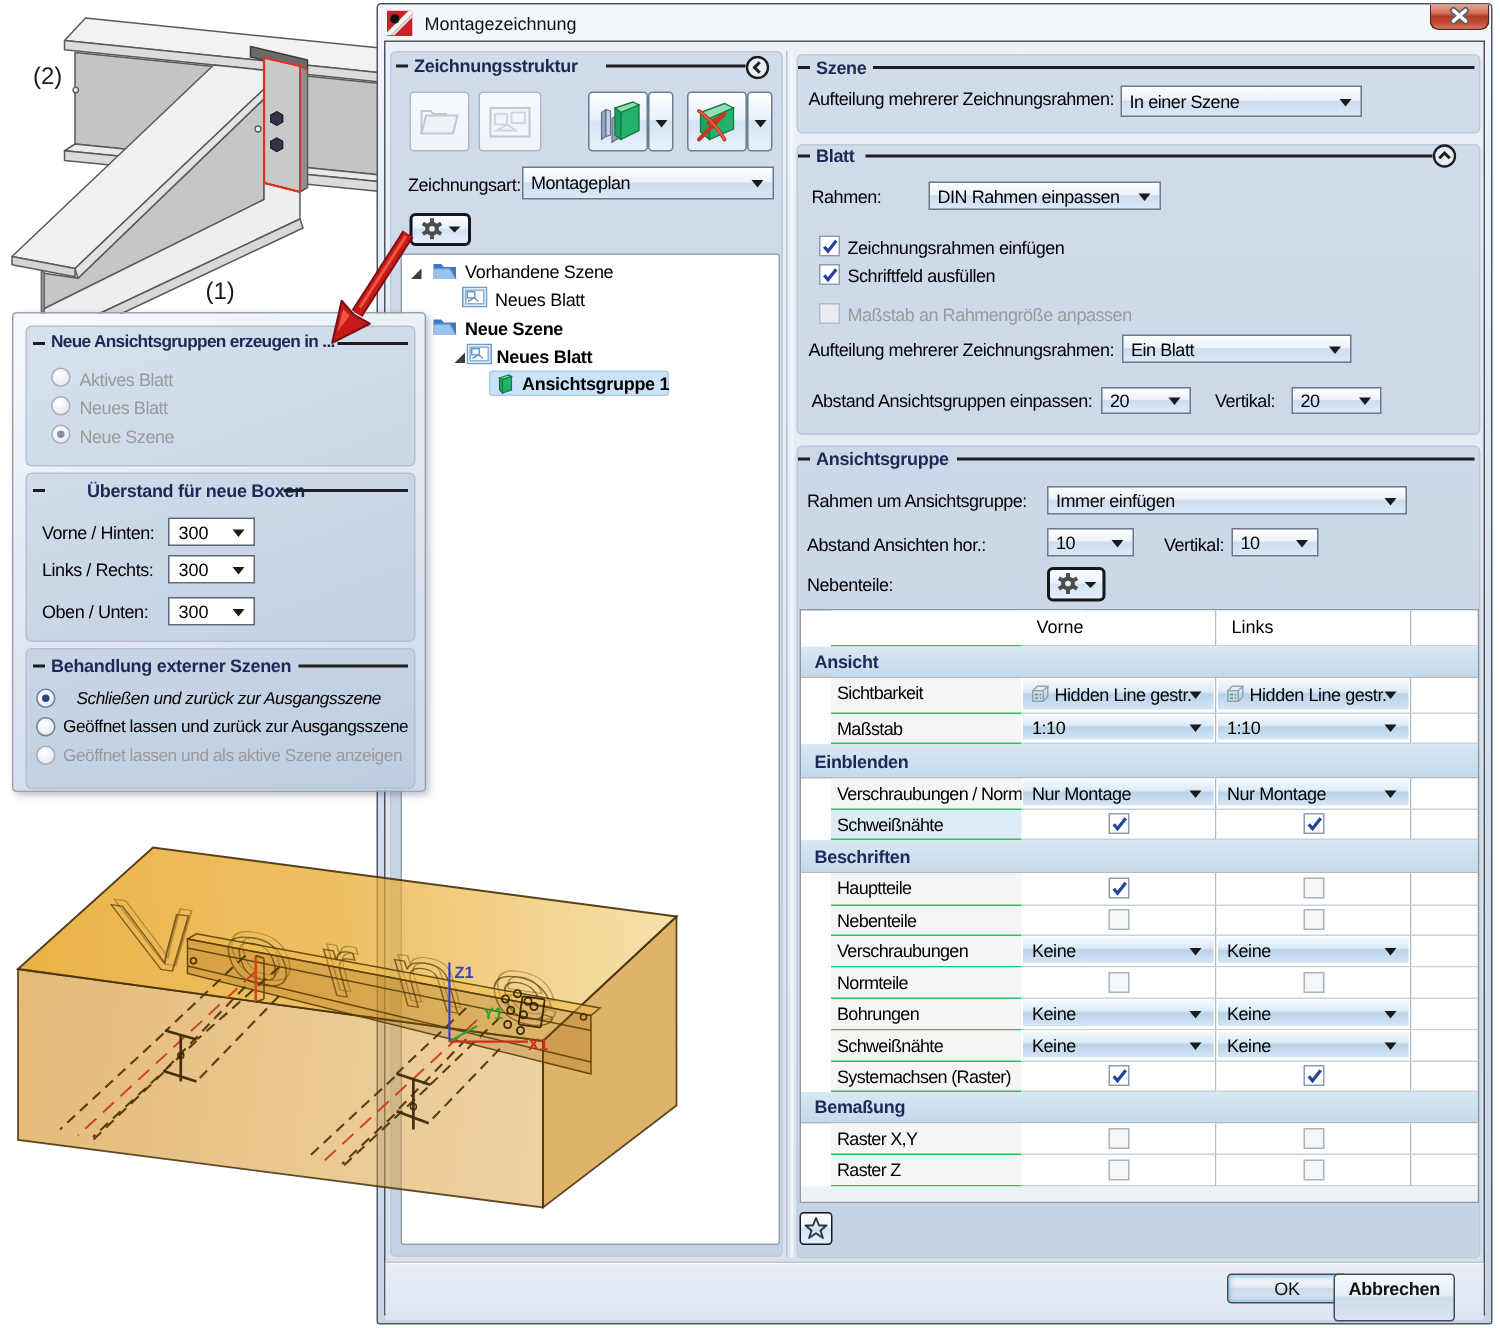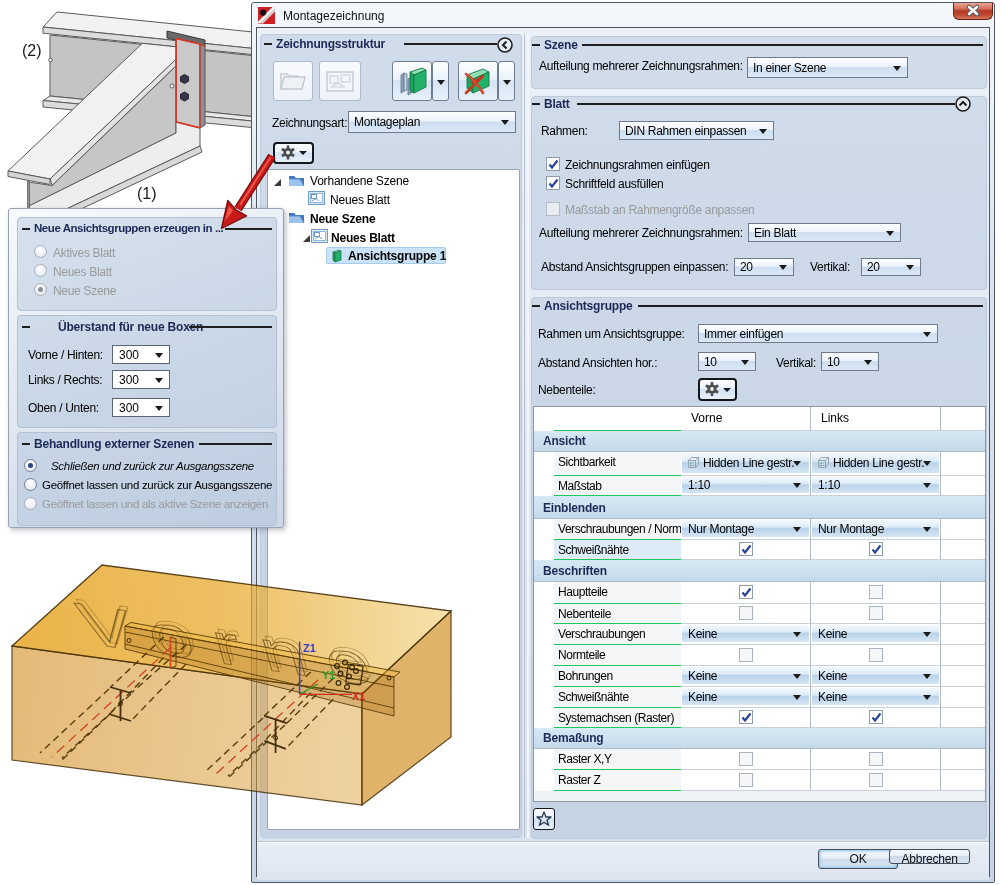--- a/index.html
+++ b/index.html
@@ -509,21 +509,21 @@
     <div class="abs" style="left:276px;top:780px;width:22px;height:22px;border:1px solid #14171c;border-radius:3px;
       background:linear-gradient(180deg,#fdfeff 0%,#e9f1fa 45%,#d3e2f3 50%,#e6f0fa 100%);">
       <svg width="20" height="20" viewBox="0 0 20 20">
         <path d="M10,3 L12,8 L17,8 L13,11.3 L14.6,16.3 L10,13.2 L5.4,16.3 L7,11.3 L3,8 L8,8 Z" fill="none" stroke="#2a3850" stroke-width="1.3" stroke-linejoin="round"></path>
       </svg>
     </div>
 
     <div class="abs" style="left:0px;top:813px;width:732px;height:1px;background:#bcc6d2;"></div>
     <div class="abs" style="left:0px;top:814px;width:732px;height:38px;background:linear-gradient(180deg,#e9eef6 0%,#dde5f0 100%);border-top:1px solid #f8fafc;"></div>
     <div class="pushbtn" style="left:561px;top:821px;width:80px;height:20px;line-height:18px;box-shadow:inset 0 0 3px 1px #86bdea;">OK</div>
-    <div class="pushbtn" style="left:632px;top:821px;width:81px;height:15px;line-height:18px;">Abbrechen</div>
+    <div class="pushbtn" style="left:632px;top:821px;width:81px;height:32px;line-height:18px;font-weight:bold;">Abbrechen</div>
   </div>
 </div>
 
 <div class="abs" id="panel" style="left:8px;top:208px;width:276px;height:320px;z-index:3;
   background:linear-gradient(160deg,#f7fafd 0%,#e4ebf4 40%,#ccd8e8 100%);
   border:1px solid #96a1b4;border-radius:3px;box-shadow:2px 2px 5px rgba(60,70,90,0.35);">
 
   <div class="gbox" style="left:8px;top:8px;width:260px;height:94px;border-color:#b4c0d2;"></div>
   <div class="capdash" style="left:13px;top:19px;width:8px;"></div>
   <div class="cap" style="left:25px;top:13px;font-size:11.5px;letter-spacing:-0.45px;">Neue Ansichtsgruppen erzeugen in ...</div>

